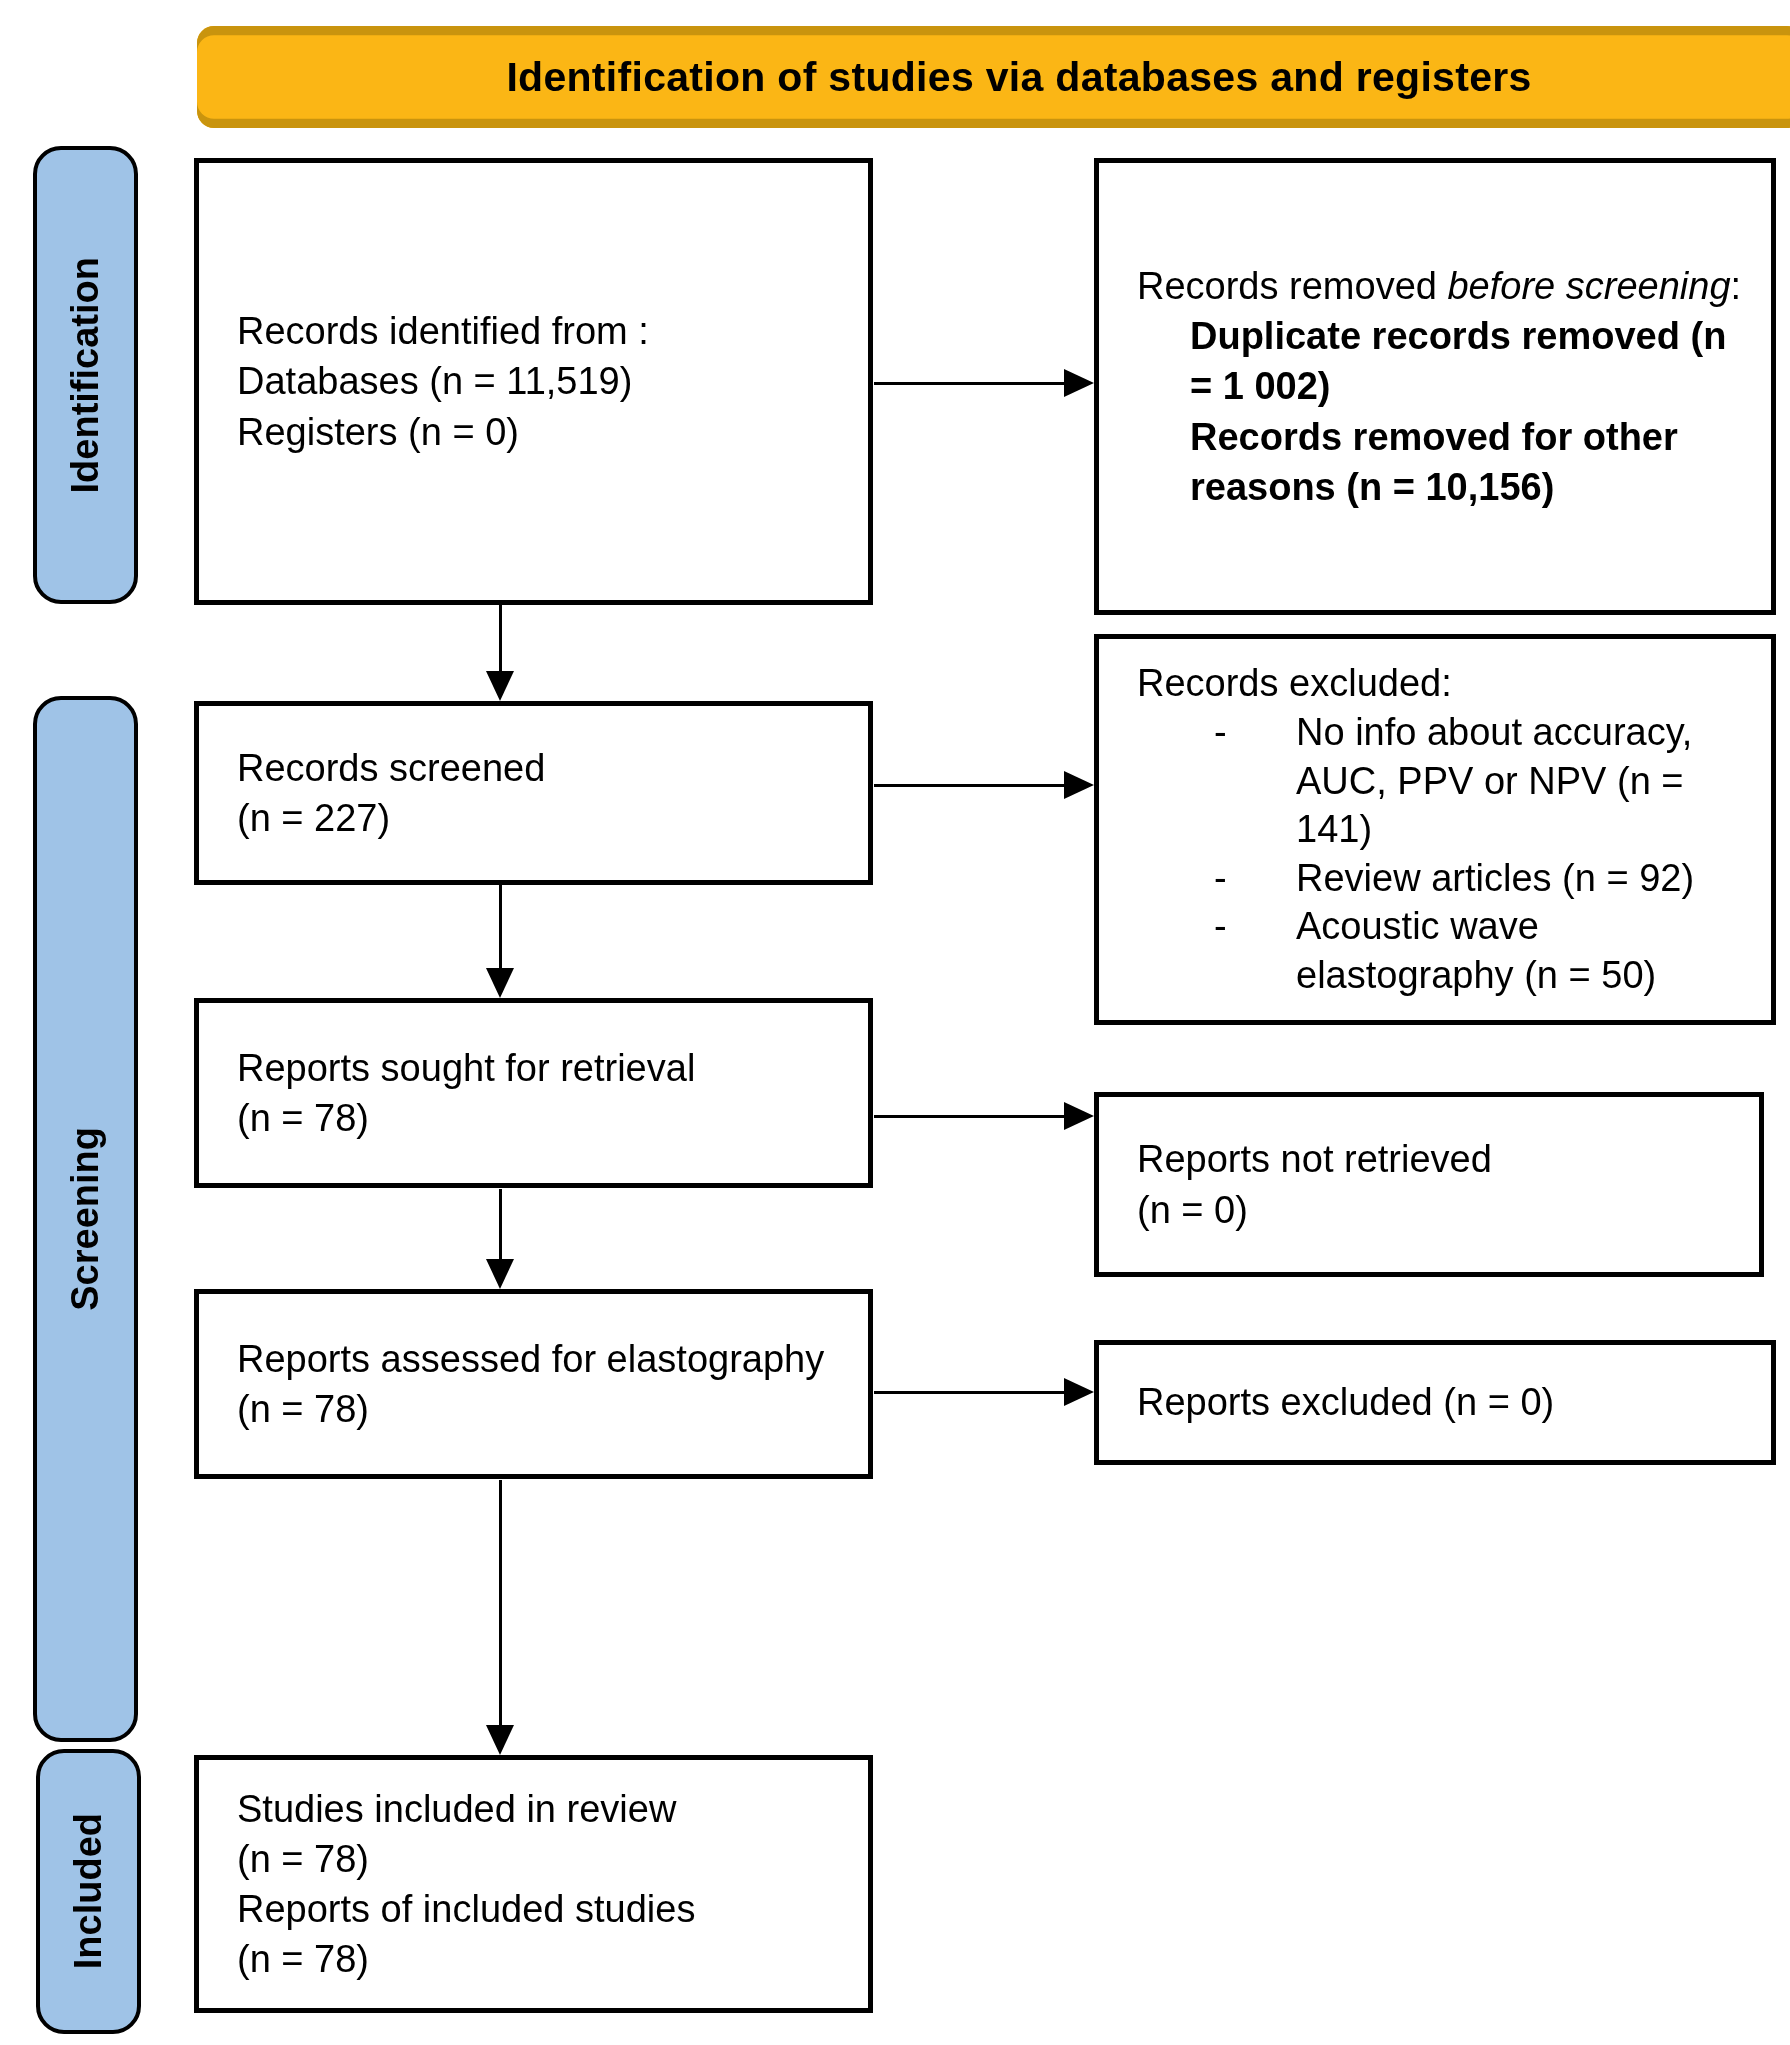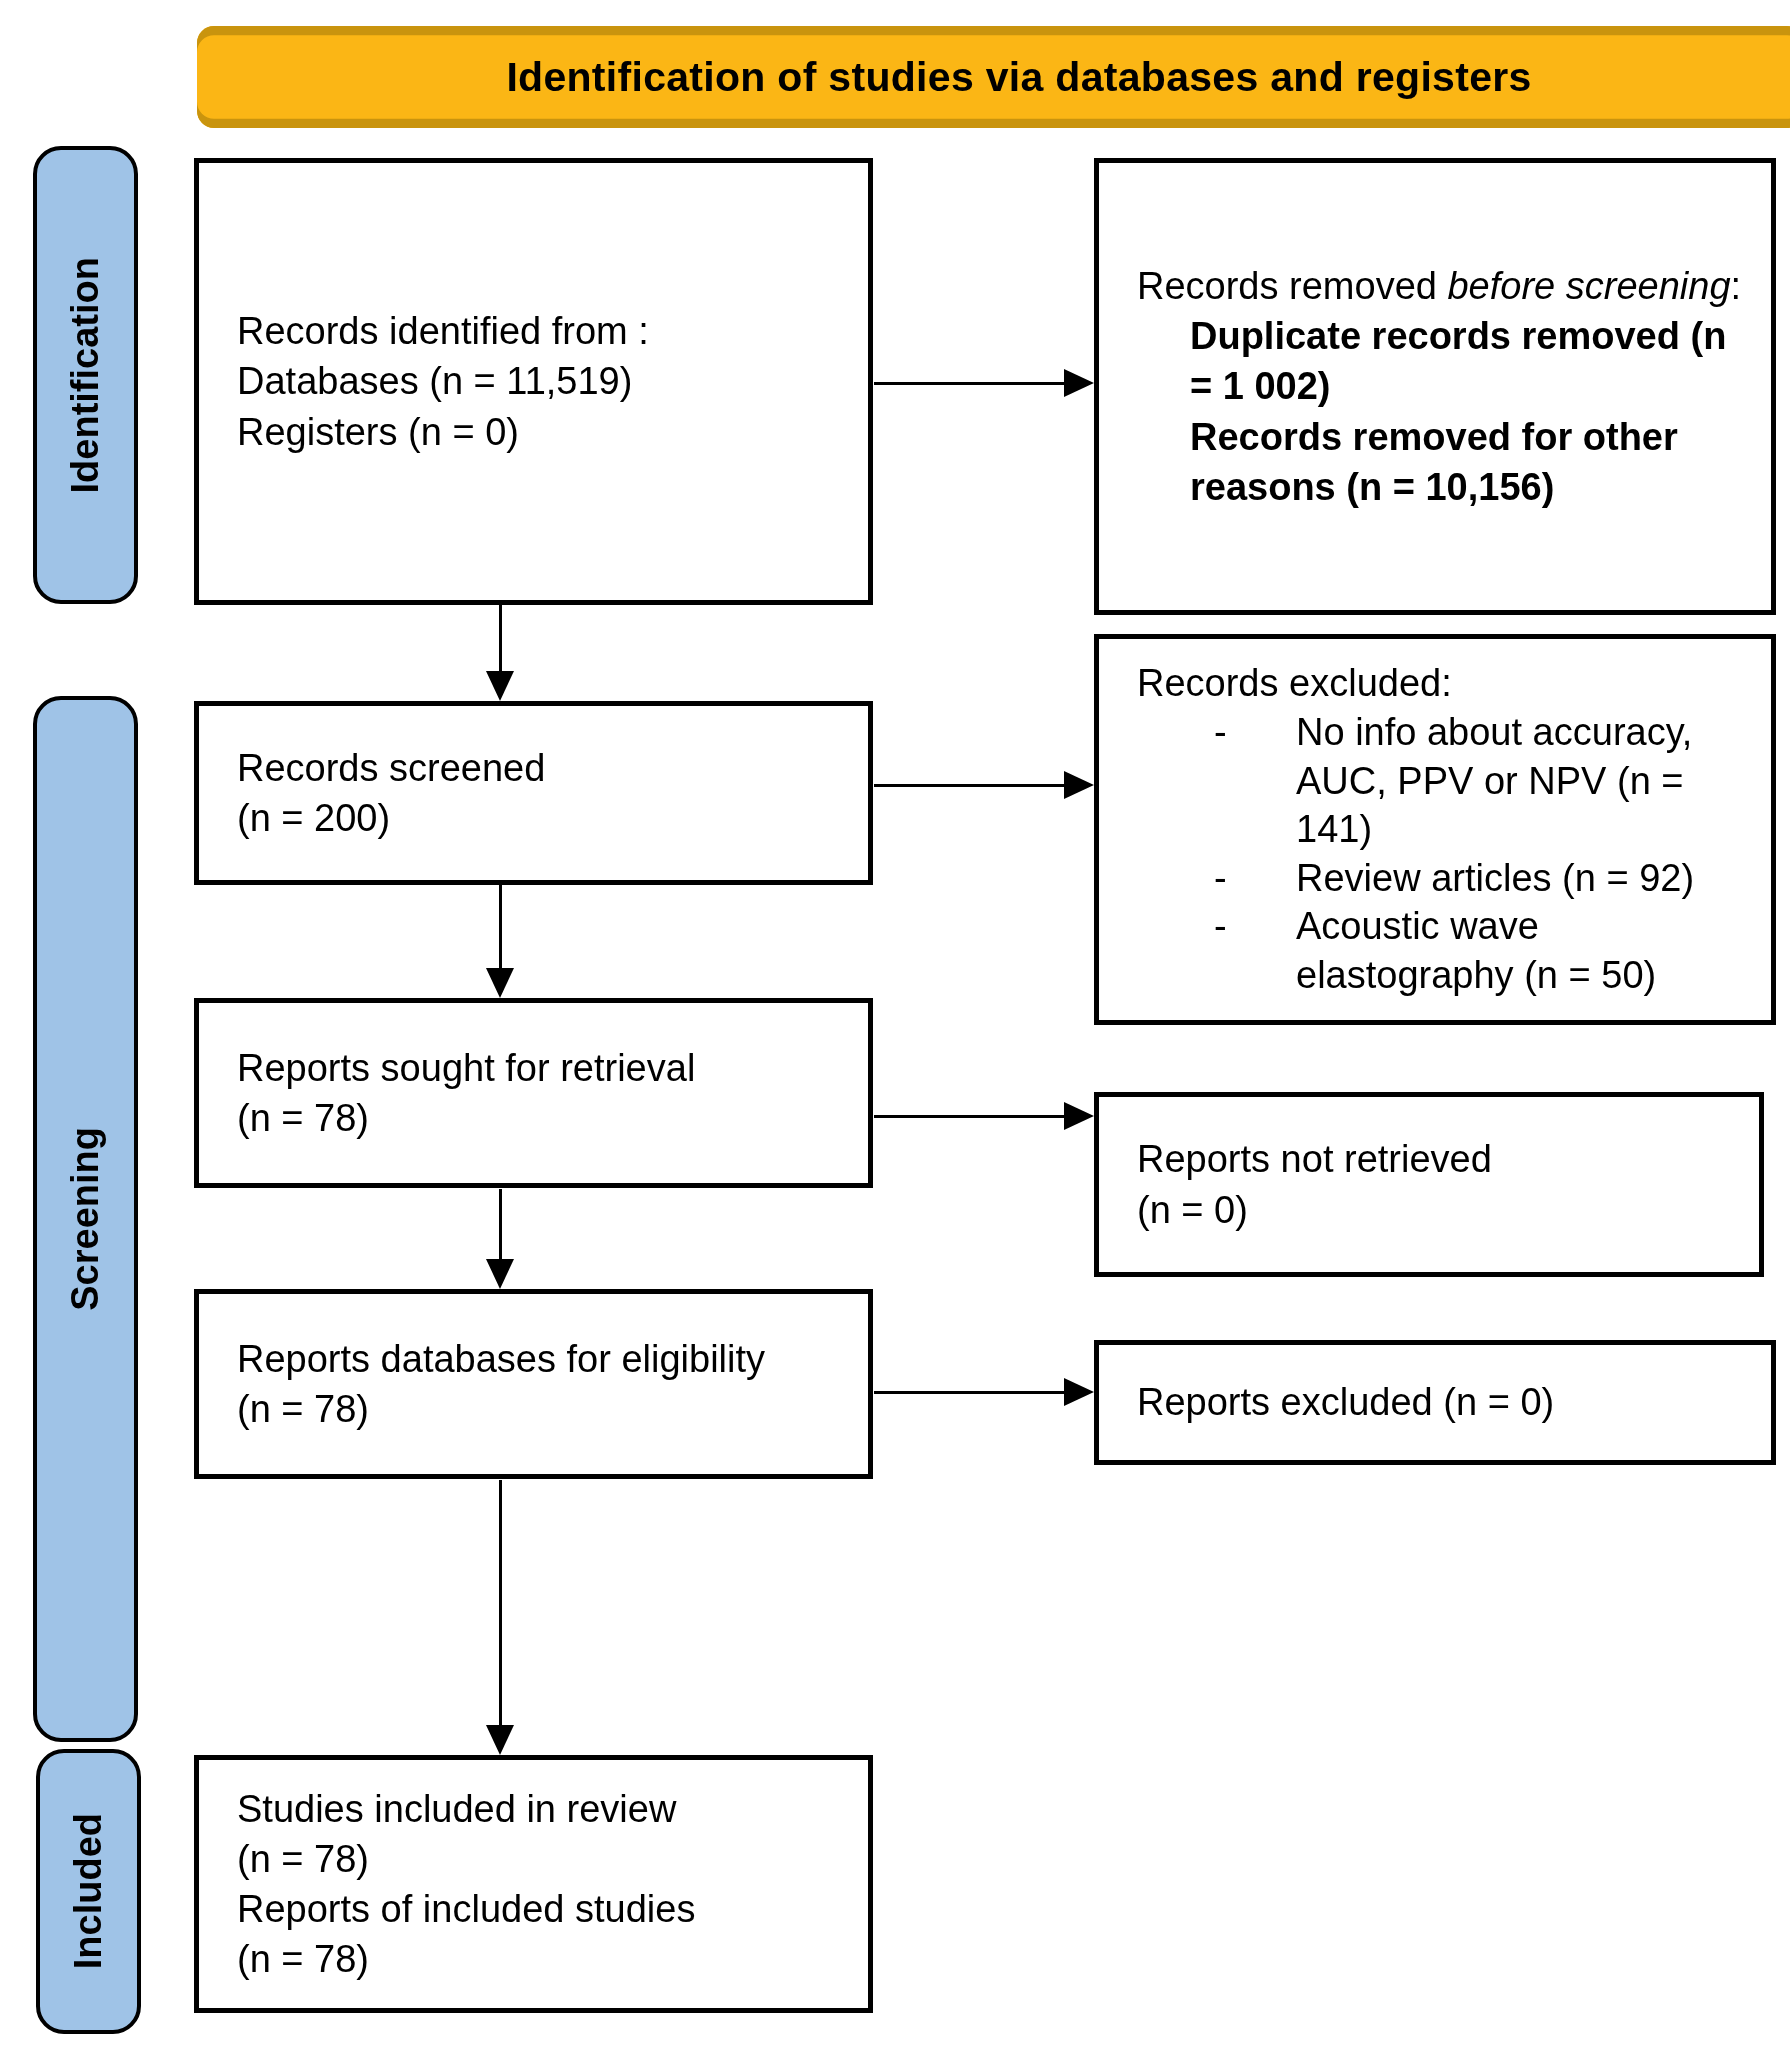--- a/index.html
+++ b/index.html
@@ -93,34 +93,34 @@
     <div class="content">
       <div>Records identified from :</div>
       <div class="indent1">Databases (n = 11,519)</div>
       <div class="indent1">Registers (n = 0)</div>
     </div>
   </div>
 
   <div class="box b-screened">
     <div class="content">
       <div>Records screened</div>
-      <div>(n = 200)</div>
+      <div>(n = 227)</div>
     </div>
   </div>
 
   <div class="box b-sought">
     <div class="content">
       <div>Reports sought for retrieval</div>
       <div>(n = 78)</div>
     </div>
   </div>
 
   <div class="box b-assessed">
     <div class="content">
-      <div>Reports databases for eligibility</div>
+      <div>Reports assessed for elastography</div>
       <div>(n = 78)</div>
     </div>
   </div>
 
   <div class="box b-included">
     <div class="content">
       <div>Studies included in review</div>
       <div>(n = 78)</div>
       <div>Reports of included studies</div>
       <div>(n = 78)</div>

